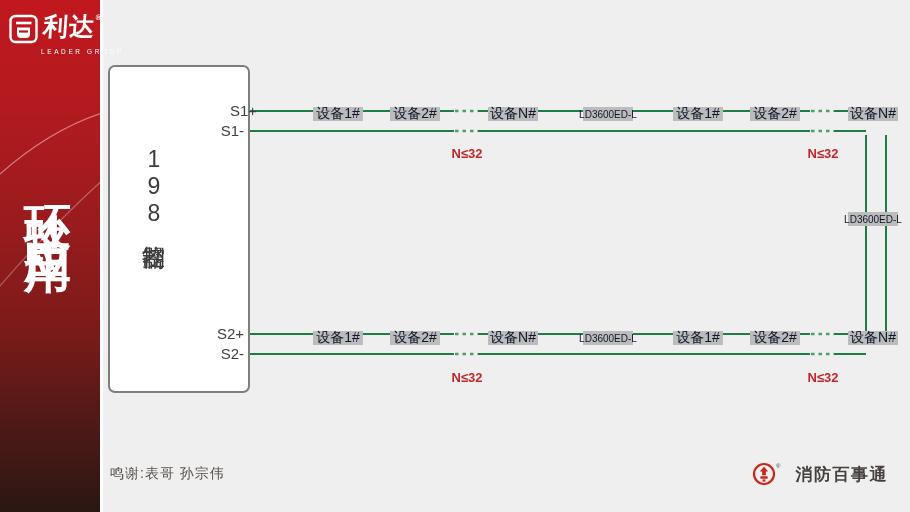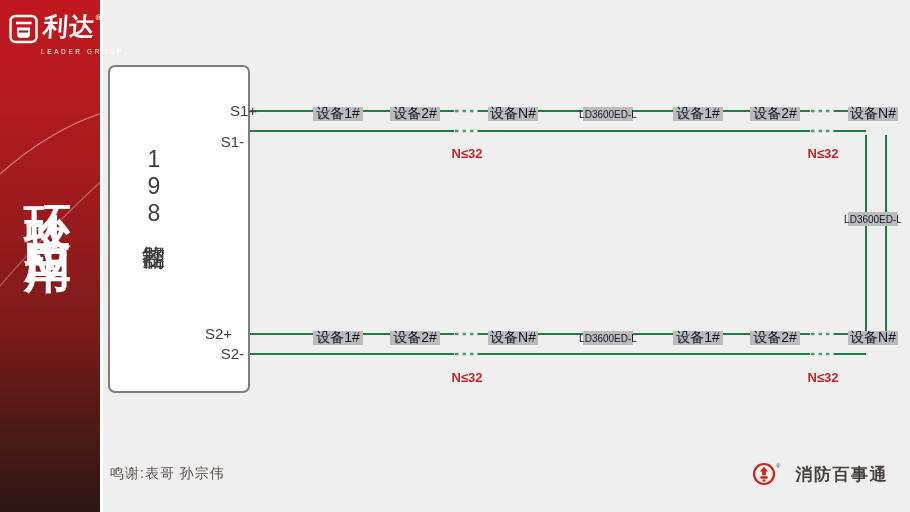--- a/index.html
+++ b/index.html
@@ -42,22 +42,22 @@
   .controller-label{
     position:absolute;left:141px;top:146px;
     writing-mode:vertical-rl;text-orientation:upright;
     font-size:23px;line-height:25px;color:#3c3c3c;letter-spacing:1px;z-index:3;
   }
   .term{
     position:absolute;width:42px;text-align:right;
     font-size:15px;color:#3f3f3f;z-index:3;line-height:18px;
   }
   .t-s1p{left:215px;top:102px;}
-  .t-s1m{left:202px;top:133px;}
-  .t-s2p{left:190px;top:325px;}
+  .t-s1m{left:202px;top:122px;}
+  .t-s2p{left:202px;top:325px;}
   .t-s2m{left:202px;top:345px;}
   .dev{
     position:absolute;width:50px;height:14px;background:#bcbcbc;
     display:flex;align-items:center;justify-content:center;
     font-size:14px;color:#0f172a;z-index:2;white-space:nowrap;
   }
   .dev.small{font-size:10px;}
   .row-top{top:107px;}
   .row-bot{top:331px;}
   .c1{left:313px;} .c2{left:390px;} .c3{left:488px;} .c4{left:583px;}

